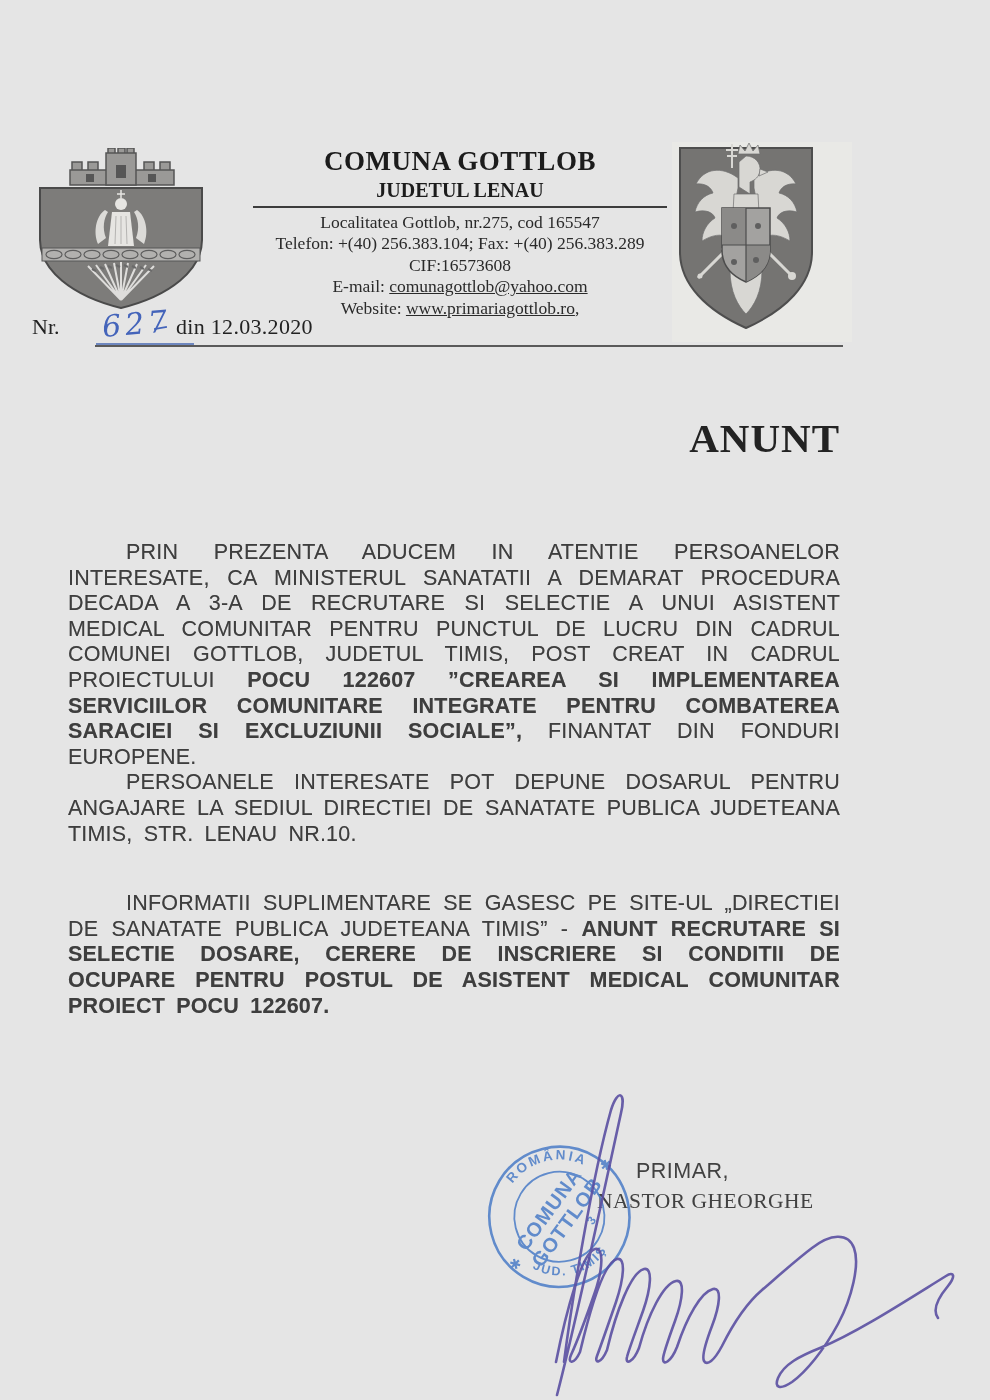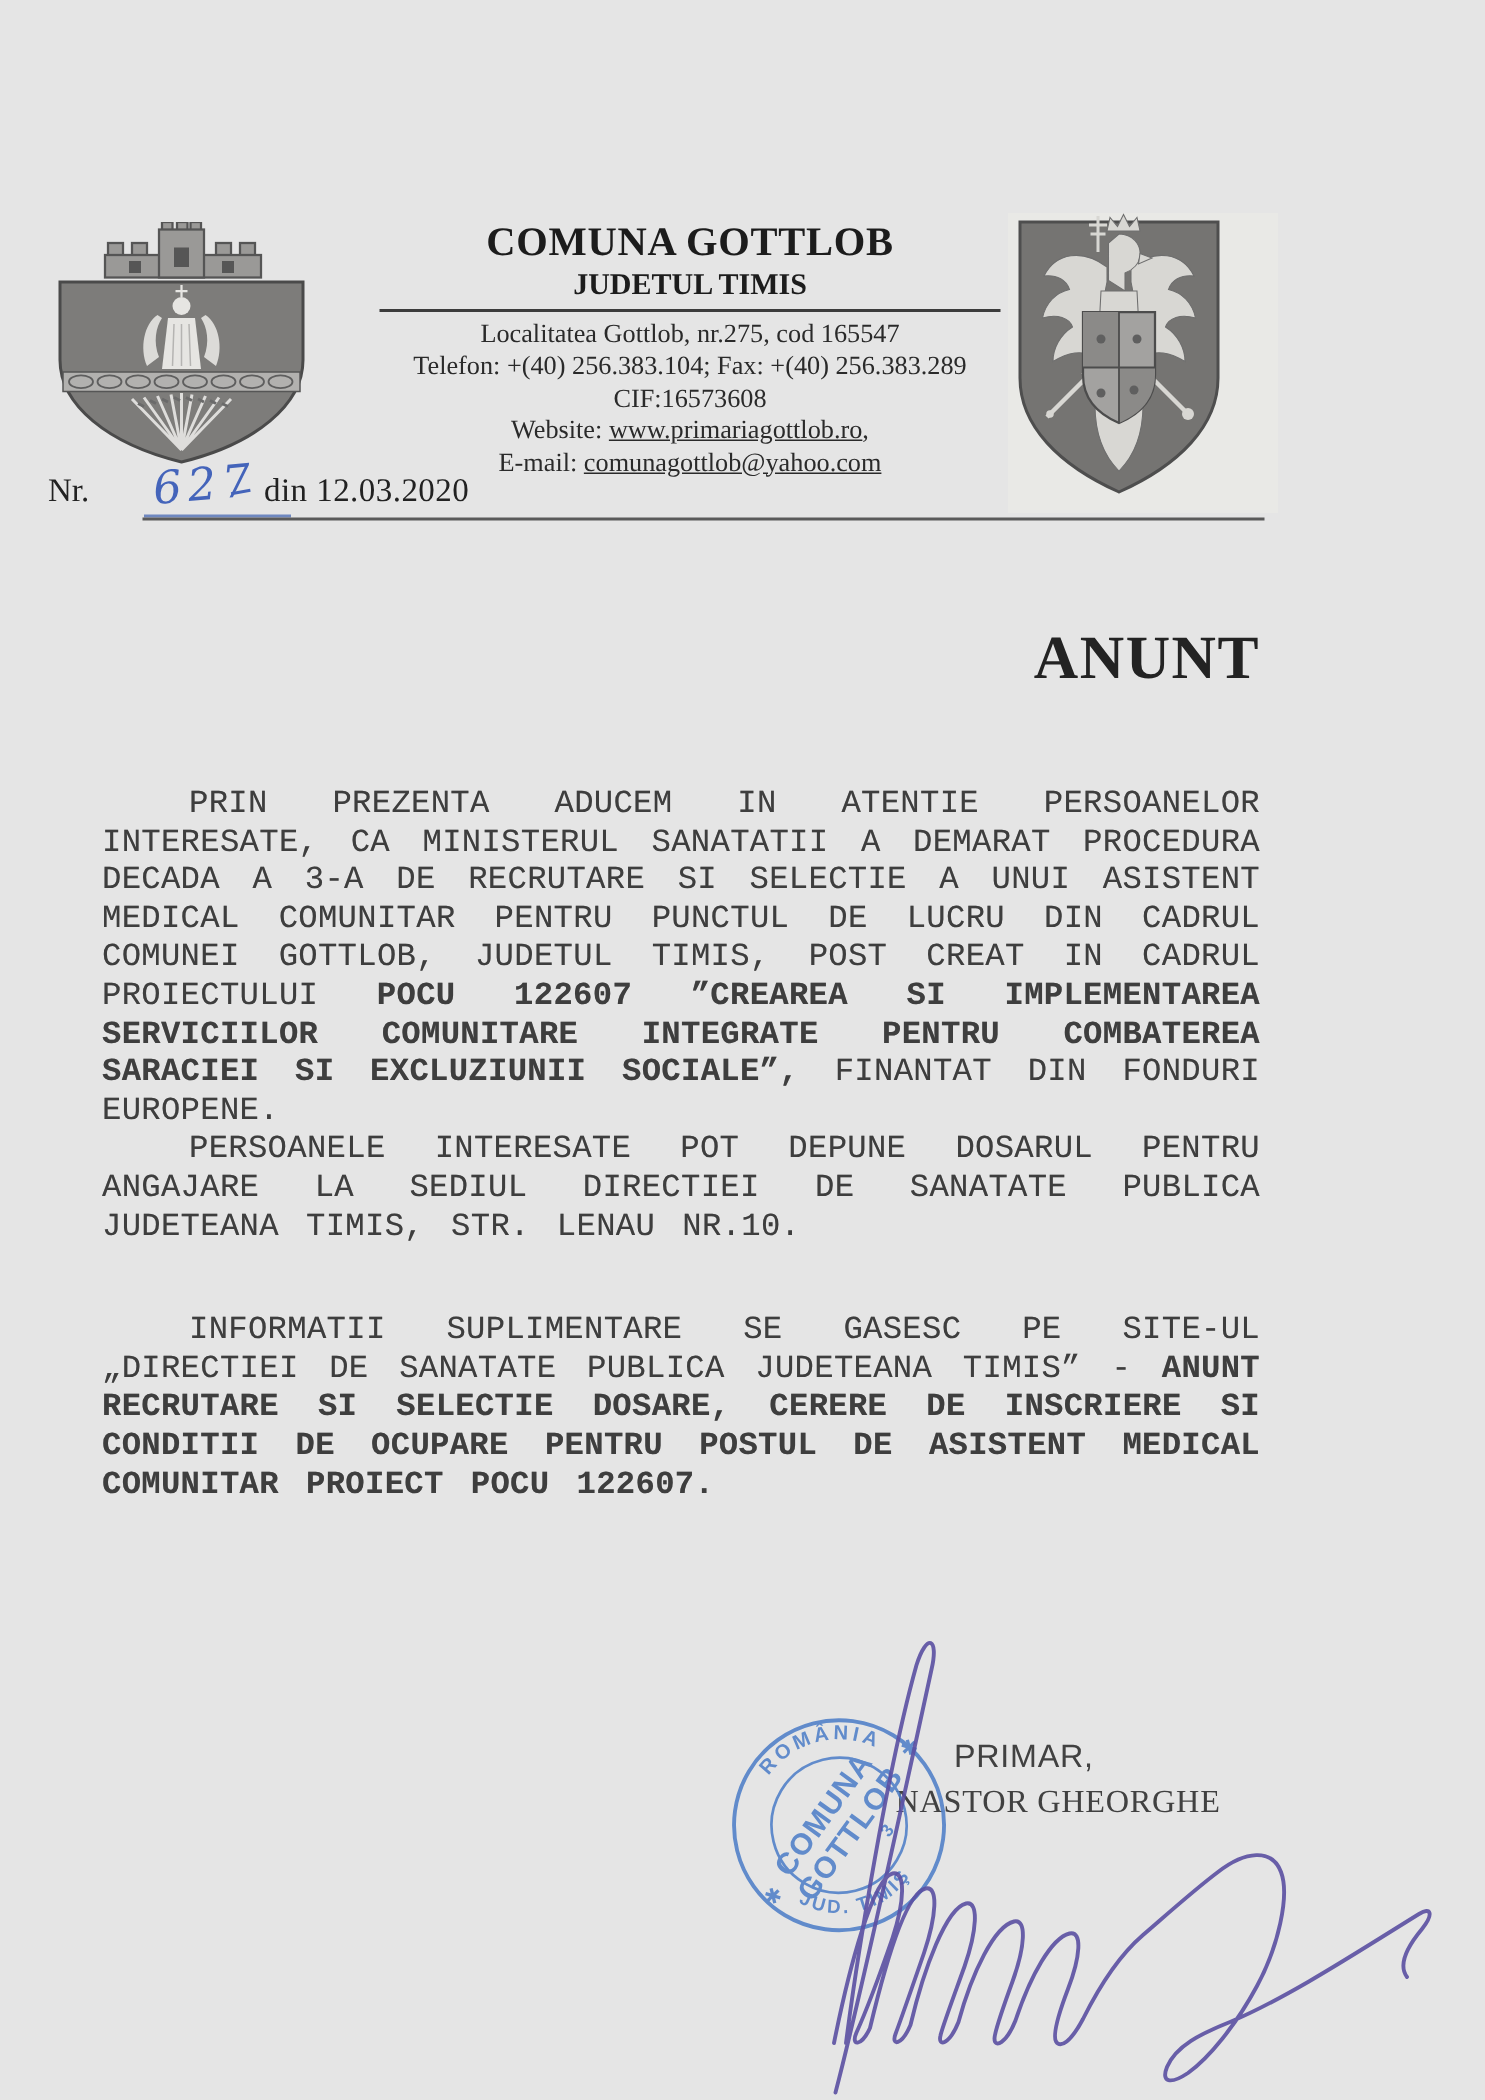--- a/index.html
+++ b/index.html
@@ -24,22 +24,22 @@
   .seven-bar{position:absolute;left:154px;top:327px;width:13px;height:2px;background:#4464ba;transform:rotate(-10deg);}
   .reg-date{position:absolute;left:176px;top:314px;font-size:22px;color:#222;letter-spacing:.3px;}
   .num-underline{position:absolute;left:96px;top:343px;width:98px;height:2px;background:#5977b8;opacity:.85;}
   .long-rule{position:absolute;left:95px;top:345px;width:748px;height:2px;background:#5a5a5a;}
 
   
   .doc-title{position:absolute;left:68px;top:414px;width:772px;text-align:right;
              font-size:41px;font-weight:bold;letter-spacing:1px;color:#232323;}
 
   
-  .body-wrap{position:absolute;left:68px;top:524px;width:772px;
-             font-family:Liberation Mono, monospace;font-size:21.5px;line-height:25.6px;
+  .body-wrap{position:absolute;left:68px;top:540px;width:772px;
+             font-family:Liberation Sans, sans-serif;font-size:21.5px;line-height:25.6px;
              color:#3e3e3e;text-align:justify;letter-spacing:.2px;word-spacing:5px;
              text-shadow:0 0 .4px rgba(70,70,70,.45);}
   .body-wrap p{margin:0;text-indent:58px;}
   .body-wrap p.gap-lg{margin-top:44px;}
   .body-wrap p.gap-md{margin-top:34px;}
   .body-wrap b{font-weight:bold;}
 
   
   .sig-role{position:absolute;left:636px;top:1159px;font-family:Liberation Sans, sans-serif;
             font-size:21.5px;color:#414141;letter-spacing:.5px;}
@@ -124,28 +124,28 @@
         <circle cx="62" cy="84" r="3"></circle>
           <circle cx="86" cy="84" r="3"></circle>
         <circle cx="62" cy="120" r="3"></circle>
           <circle cx="84" cy="118" r="3"></circle>
       </g>
     </svg>
   </div>
 
   <div class="head-center">
     <div class="h-title">COMUNA GOTTLOB</div>
-    <div class="h-sub">JUDETUL TIMIS</div>
+    <div class="h-sub">JUDETUL LENAU</div>
     <div class="h-rule"></div>
     <div class="h-info">
       <div>Localitatea Gottlob, nr.275, cod 165547</div>
       <div>Telefon: +(40) 256.383.104; Fax: +(40) 256.383.289</div>
       <div>CIF:16573608</div>
+      <div><span>E-mail: </span><span class="u">comunagottlob@yahoo.com</span></div>
       <div><span>Website: </span><span class="u">www.primariagottlob.ro</span><span>,</span></div>
-      <div><span>E-mail: </span><span class="u">comunagottlob@yahoo.com</span></div>
     </div>
   </div>
 
   <span class="reg-label">Nr.</span>
   <span class="reg-number">627</span>
   <span class="seven-bar"></span>
   <span class="reg-date">din 12.03.2020</span>
   <div class="num-underline"></div>
   <div class="long-rule"></div>
 

